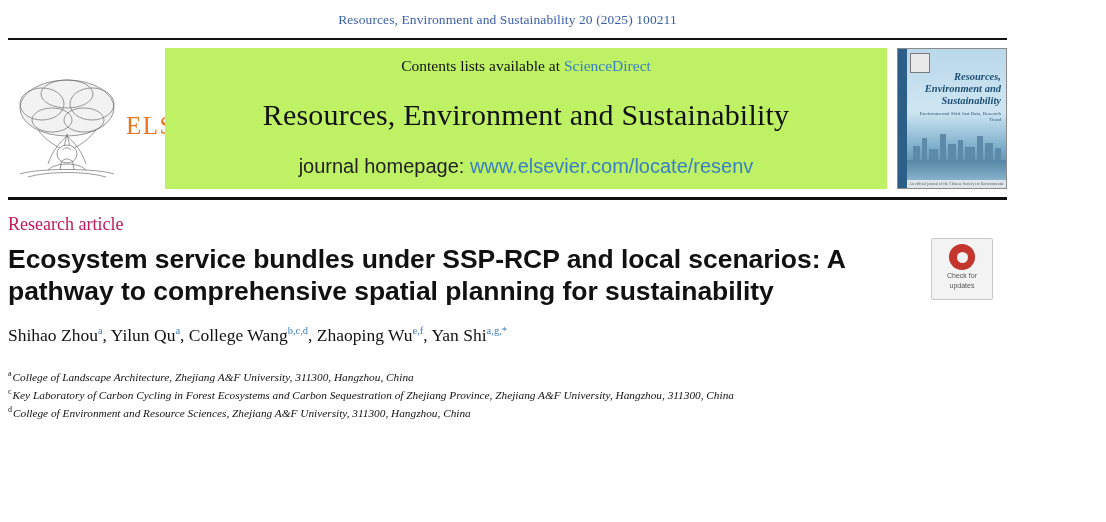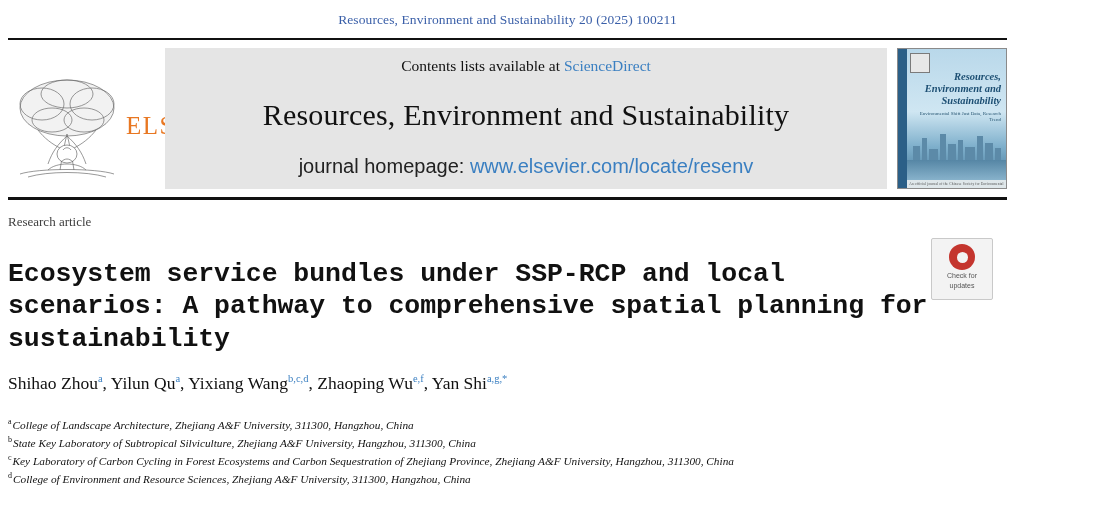--- a/index.html
+++ b/index.html
@@ -65,21 +65,21 @@
     font-size: 25px;
     letter-spacing: 1.5px;
     color: #e87722;
     font-weight: 400;
     line-height: 1;
     margin-top: -2px;
   }
 
   .journal-banner {
     flex: 1 1 auto;
-    background: #e5e5e5;
+    background: #bef264;
     margin: 8px 0 8px 2px;
     display: flex;
     flex-direction: column;
     justify-content: space-between;
     align-items: center;
     padding: 9px 0 11px 0;
     box-sizing: border-box;
   }
   .contents-line {
     font-size: 15.5px;
@@ -185,29 +185,29 @@
   }
 
   
   .article {
     margin: 0 8px;
     padding-top: 14px;
     position: relative;
   }
   .article-type {
     font-family: "Liberation Serif", serif;
-    font-size: 13px;
-    color: #404040;
+    font-size: 18px;
+    color: #be185d;
   }
   .title {
-    font-family: Liberation Mono, monospace;
+    font-family: Liberation Sans, sans-serif;
     font-size: 26.5px;
     line-height: 1.22;
     color: #111;
-    margin-top: 28px;
+    margin-top: 8px;
     max-width: 945px;
     letter-spacing: -0.05px;
   }
   .authors {
     font-family: "Liberation Serif", serif;
     font-size: 17.5px;
     margin-top: 13px;
     color: #111;
   }
   .authors sup {
@@ -346,24 +346,23 @@
     <div class="crossmark">
       <div class="cm-circle"></div>
       <div class="cm-line1">Check for</div>
       <div class="cm-line2">updates</div>
     </div>
 
     <div class="article-type">Research article</div>
     <h1 class="title">Ecosystem service bundles under SSP-RCP and local scenarios: A pathway to comprehensive spatial planning for sustainability</h1>
 
     <div class="authors">
-      <span><span>Shihao Zhou</span><sup>a</sup><span>, </span></span><span><span>Yilun Qu</span><sup>a</sup><span>, </span></span><span><span>Yixiang Wang</span><sup>b,c,d</sup><span>, </span></span><span><span>Zhaoping Wu</span><sup>e,f</sup><span>, </span></span><span><span>Yan Shi</span><sup>a,g,*</sup></span>
+      <span><span>Shihao Zhou</span><sup>a</sup><span>, </span></span><span><span>Yilun Qu</span><sup>a</sup><span>, </span></span><span><span>College Wang</span><sup>b,c,d</sup><span>, </span></span><span><span>Zhaoping Wu</span><sup>e,f</sup><span>, </span></span><span><span>Yan Shi</span><sup>a,g,*</sup></span>
     </div>
 
     <div class="affiliations">
       <div class="aff"><sup>a</sup><span>College of Landscape Architecture, Zhejiang A&amp;F University, 311300, Hangzhou, China</span></div>
-      <div class="aff"><sup>b</sup><span>State Key Laboratory of Subtropical Silviculture, Zhejiang A&amp;F University, Hangzhou, 311300, China</span></div>
       <div class="aff"><sup>c</sup><span>Key Laboratory of Carbon Cycling in Forest Ecosystems and Carbon Sequestration of Zhejiang Province, Zhejiang A&amp;F University, Hangzhou, 311300, China</span></div>
       <div class="aff"><sup>d</sup><span>College of Environment and Resource Sciences, Zhejiang A&amp;F University, 311300, Hangzhou, China</span></div>
     </div>
 
   </div>
 </div>
 
 </body></html>

